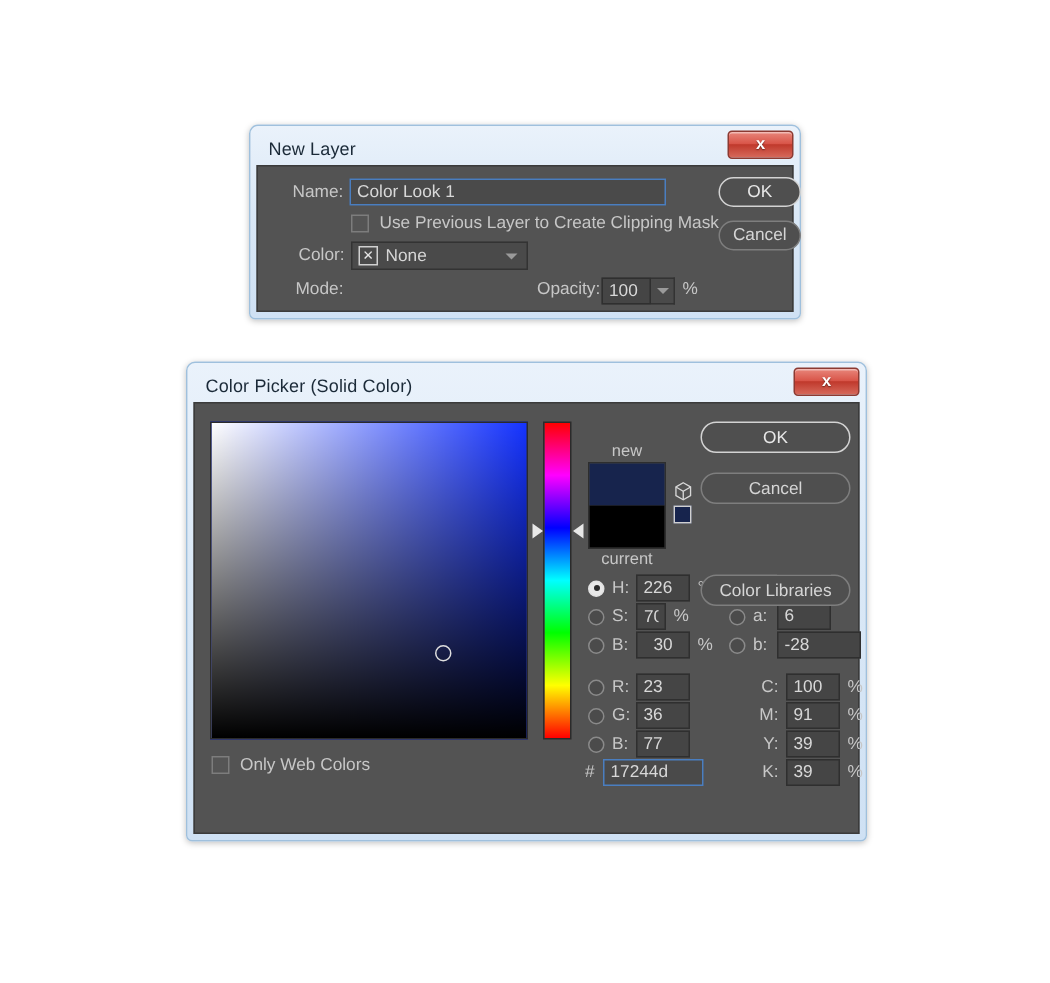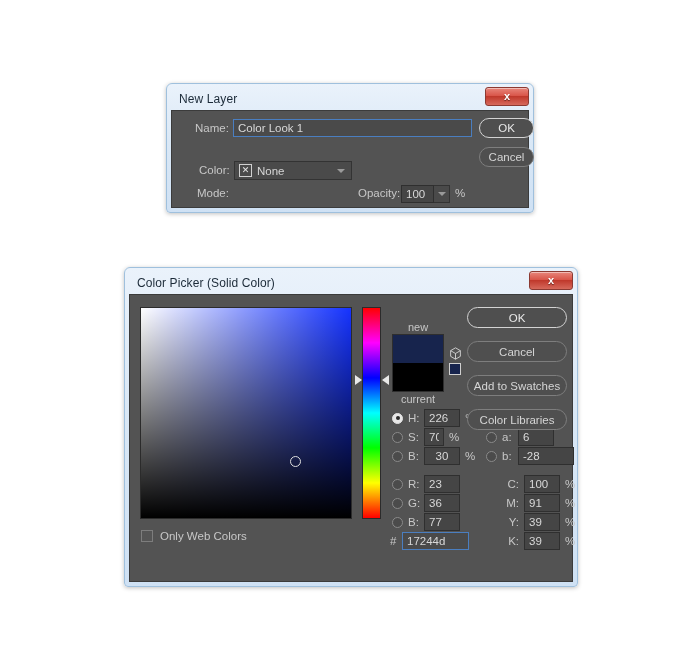--- a/index.html
+++ b/index.html
@@ -135,21 +135,21 @@
     cursor: pointer;
     font-family: "Liberation Sans", sans-serif;
   }
   .pill-btn.default { border-color: #d3d3d3; color: #e8e8e8; }
 
   
   #newlayer { left: 166px; top: 83px; width: 368px; height: 130px; }
   #newlayer .panel { height: 98px; }
 
   
-  #colorpicker { left: 124px; top: 267px; width: 454px; height: 320px; }
+  #colorpicker { left: 124px; top: 241px; width: 454px; height: 320px; }
   #colorpicker .panel { height: 288px; }
 
   .sat-field {
     position: absolute;
     left: 10px; top: 12px;
     width: 212px; height: 212px;
     border: 1px solid #2b2b2b;
     background:
       linear-gradient(to top, #000000 0%, rgba(0,0,0,0) 100%),
       linear-gradient(to right, #ffffff 0%, rgba(255,255,255,0) 100%),
@@ -230,25 +230,29 @@
     <div class="titlebar">
       <div class="title-text">New Layer</div>
       <div class="close-btn">
         <span>x</span>
       </div>
     </div>
 
     <div class="panel">
 
       <div style="position:absolute;left:23px;top:11px;" class="lbl">Name:</div>
-      <input class="txtfield focused" style="position: absolute; left: 61px; top: 8px; width: 239px;" value="Color Look 1">
+      <input class="txtfield focused" style="position: absolute; left: 61px; top: 8px; width: 211px;" value="Color Look 1">
 
       <div class="pill-btn default" style="position:absolute;left:307px;top:7px;width:55px;height:20px;">OK</div>
       <div class="pill-btn" style="position:absolute;left:307px;top:36px;width:55px;height:20px;">Cancel</div>
 
+      <div style="position:absolute;left:62px;top:32px;display:flex;align-items:center;gap:7px;">
+        <span class="cbox"></span>
+        <span class="lbl">Use Previous Layer to Create Clipping Mask</span>
+      </div>
 
       <div style="position:absolute;left:27px;top:53px;" class="lbl">Color:</div>
       <div class="dropdown" style="position:absolute;left:62px;top:50px;width:118px;">
         <span style="display:inline-flex;align-items:center;justify-content:center;width:13px;height:13px;border:1px solid #d0d0d0;margin-right:5px;font-size:9px;color:#e6e6e6;line-height:1;">✕</span>
         <span>None</span>
         <span class="caret"></span>
       </div>
 
       <div style="position:absolute;left:25px;top:76px;" class="lbl">Mode:</div>
 
@@ -372,19 +376,18 @@
         <input class="txtfield focused" style="width: 67px;" value="17244d">
       </div>
 
       <div style="position:absolute;left:11px;top:235px;display:flex;align-items:center;gap:7px;">
         <span class="cbox"></span>
         <span class="lbl">Only Web Colors</span>
       </div>
 
       <div class="pill-btn default" style="position:absolute;left:337px;top:12px;width:100px;height:21px;">OK</div>
       <div class="pill-btn" style="position:absolute;left:337px;top:46px;width:100px;height:21px;">Cancel</div>
-      <div class="pill-btn" style="position:absolute;left:337px;top:80px;width:100px;height:21px;">Add to Swatches</div>
       <div class="pill-btn" style="position:absolute;left:337px;top:114px;width:100px;height:21px;">Color Libraries</div>
 
     </div>
   </div>
 
 </div>
 
 </body></html>

